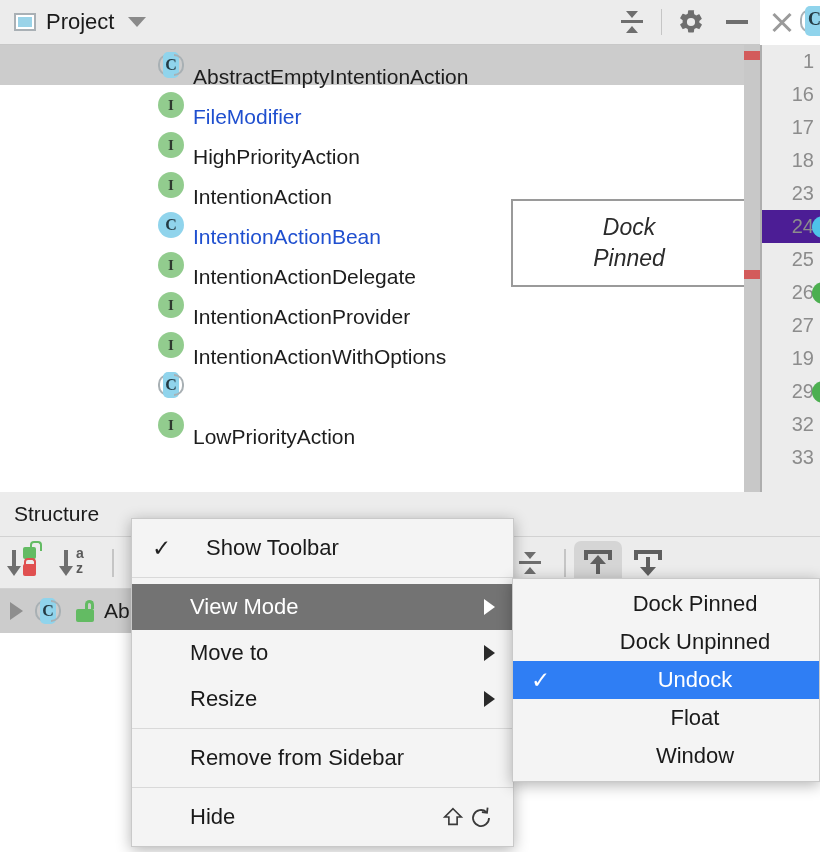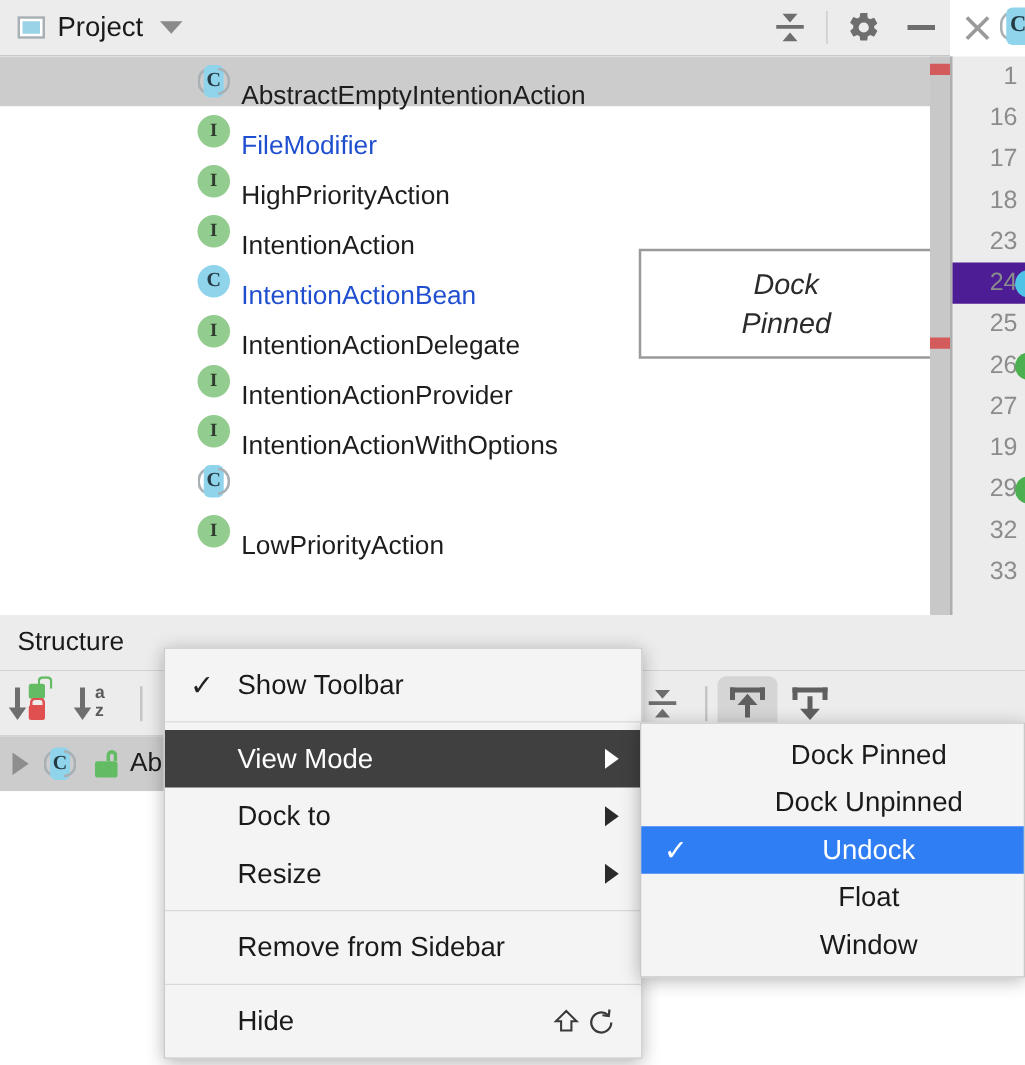--- a/index.html
+++ b/index.html
@@ -200,23 +200,23 @@
     position: absolute; left: 131px; top: 518px; width: 383px;
     background: #f4f4f4; border: 1px solid #c9c9c9;
     box-shadow: 0 3px 14px rgba(0,0,0,0.30);
     padding: 6px 0 6px 0;
   }
   .mi {
     position: relative; height: 46px; display: flex; align-items: center;
     padding-left: 22px; font-size: 22px; color: #1a1a1a;
   }
   .mi .check { position: absolute; left: 20px; font-size: 23px; color: #222; }
-  .mi .mtext { margin-left: 36px; }
+  .mi .mtext { margin-left: 52px; }
   .mi.nocheck .mtext { margin-left: 36px; }
-  .mi.hl { background: #404040; color: #ffffff; }
+  .mi.hl { background: #737373; color: #ffffff; }
   .mi.hl .mtext { color: #ffffff; }
   .mi .submark {
     position: absolute; right: 18px; width:0;height:0;
     border-top:8px solid transparent;border-bottom:8px solid transparent;border-left:11px solid #2a2a2a;
   }
   .mi.hl .submark { border-left-color: #ffffff; }
   .mi .shortcut { position: absolute; right: 20px; display: flex; align-items: center; gap: 5px; }
   .msep { height: 1px; background: #d9d9d9; margin: 6px 0; }
 
   .kb-shift { width: 22px; height: 24px; position: relative; }
@@ -462,21 +462,21 @@
     <div class="mi">
       <span class="check">✓</span>
       <span class="mtext">Show Toolbar</span>
     </div>
     <div class="msep"></div>
     <div class="mi hl nocheck">
       <span class="mtext">View Mode</span>
       <span class="submark"></span>
     </div>
     <div class="mi nocheck">
-      <span class="mtext">Dock to</span>
+      <span class="mtext">Move to</span>
       <span class="submark"></span>
     </div>
     <div class="mi nocheck">
       <span class="mtext">Resize</span>
       <span class="submark"></span>
     </div>
     <div class="msep"></div>
     <div class="mi nocheck">
       <span class="mtext">Remove from Sidebar</span>
     </div>

